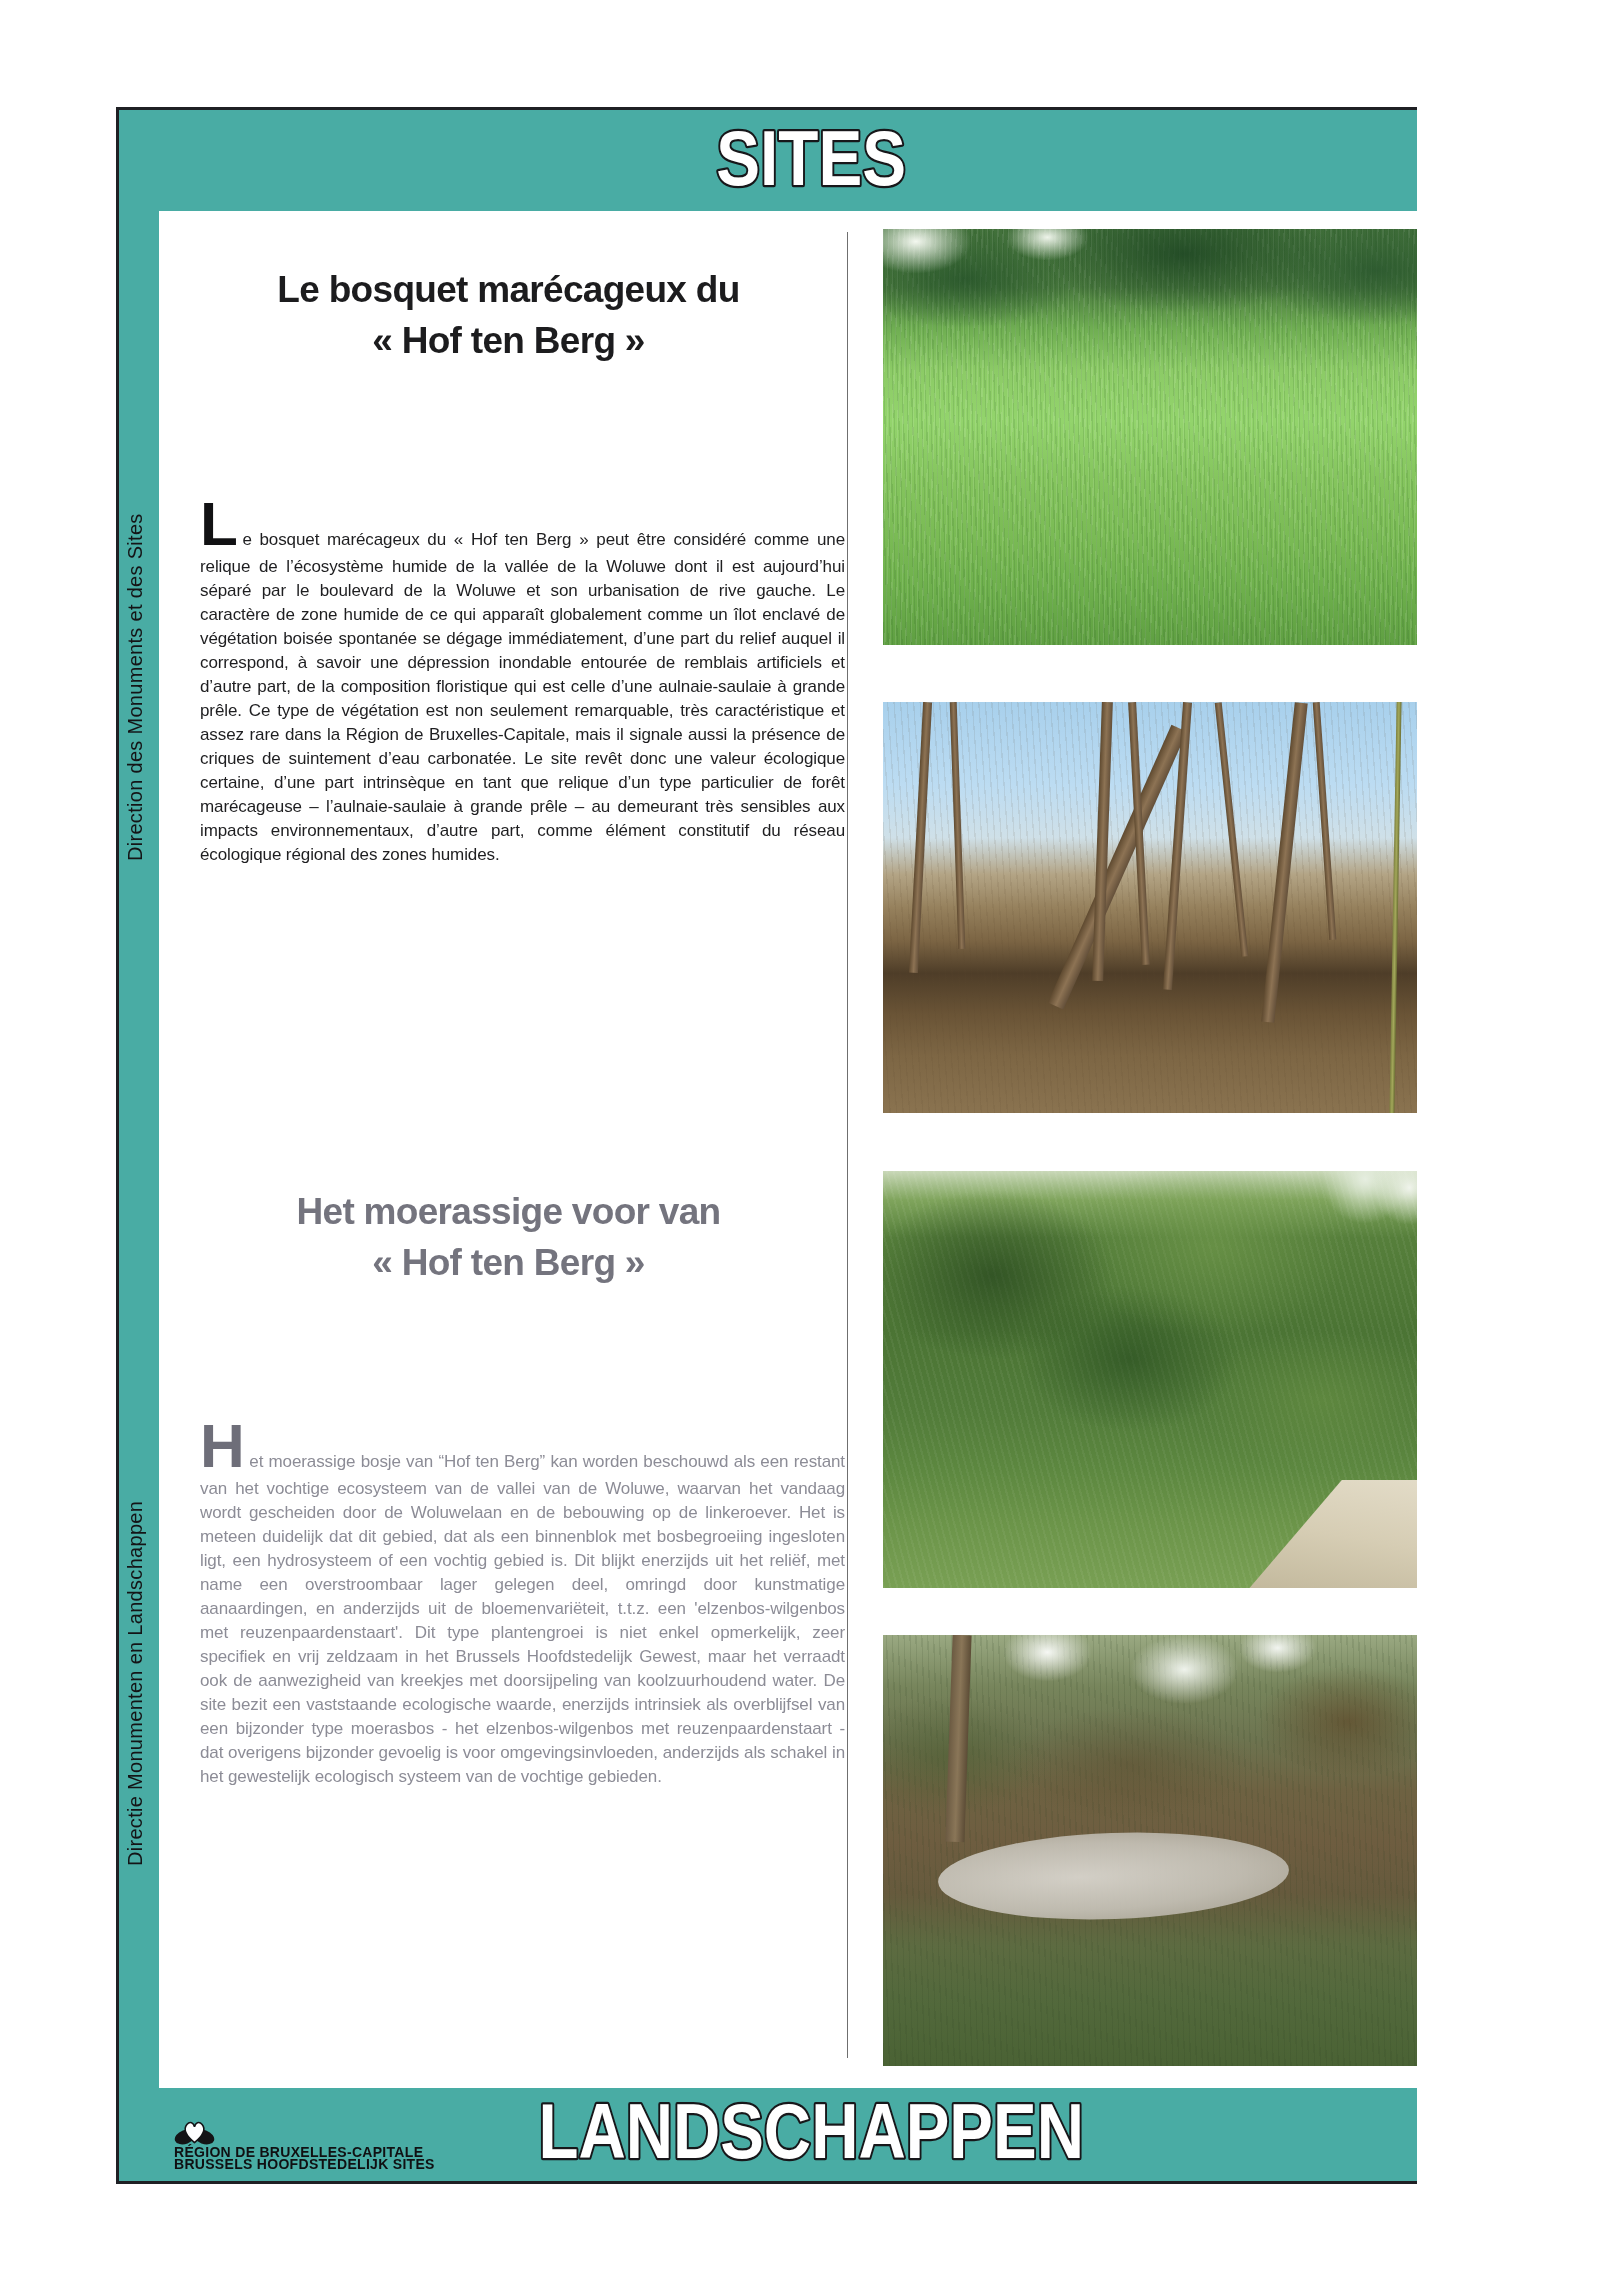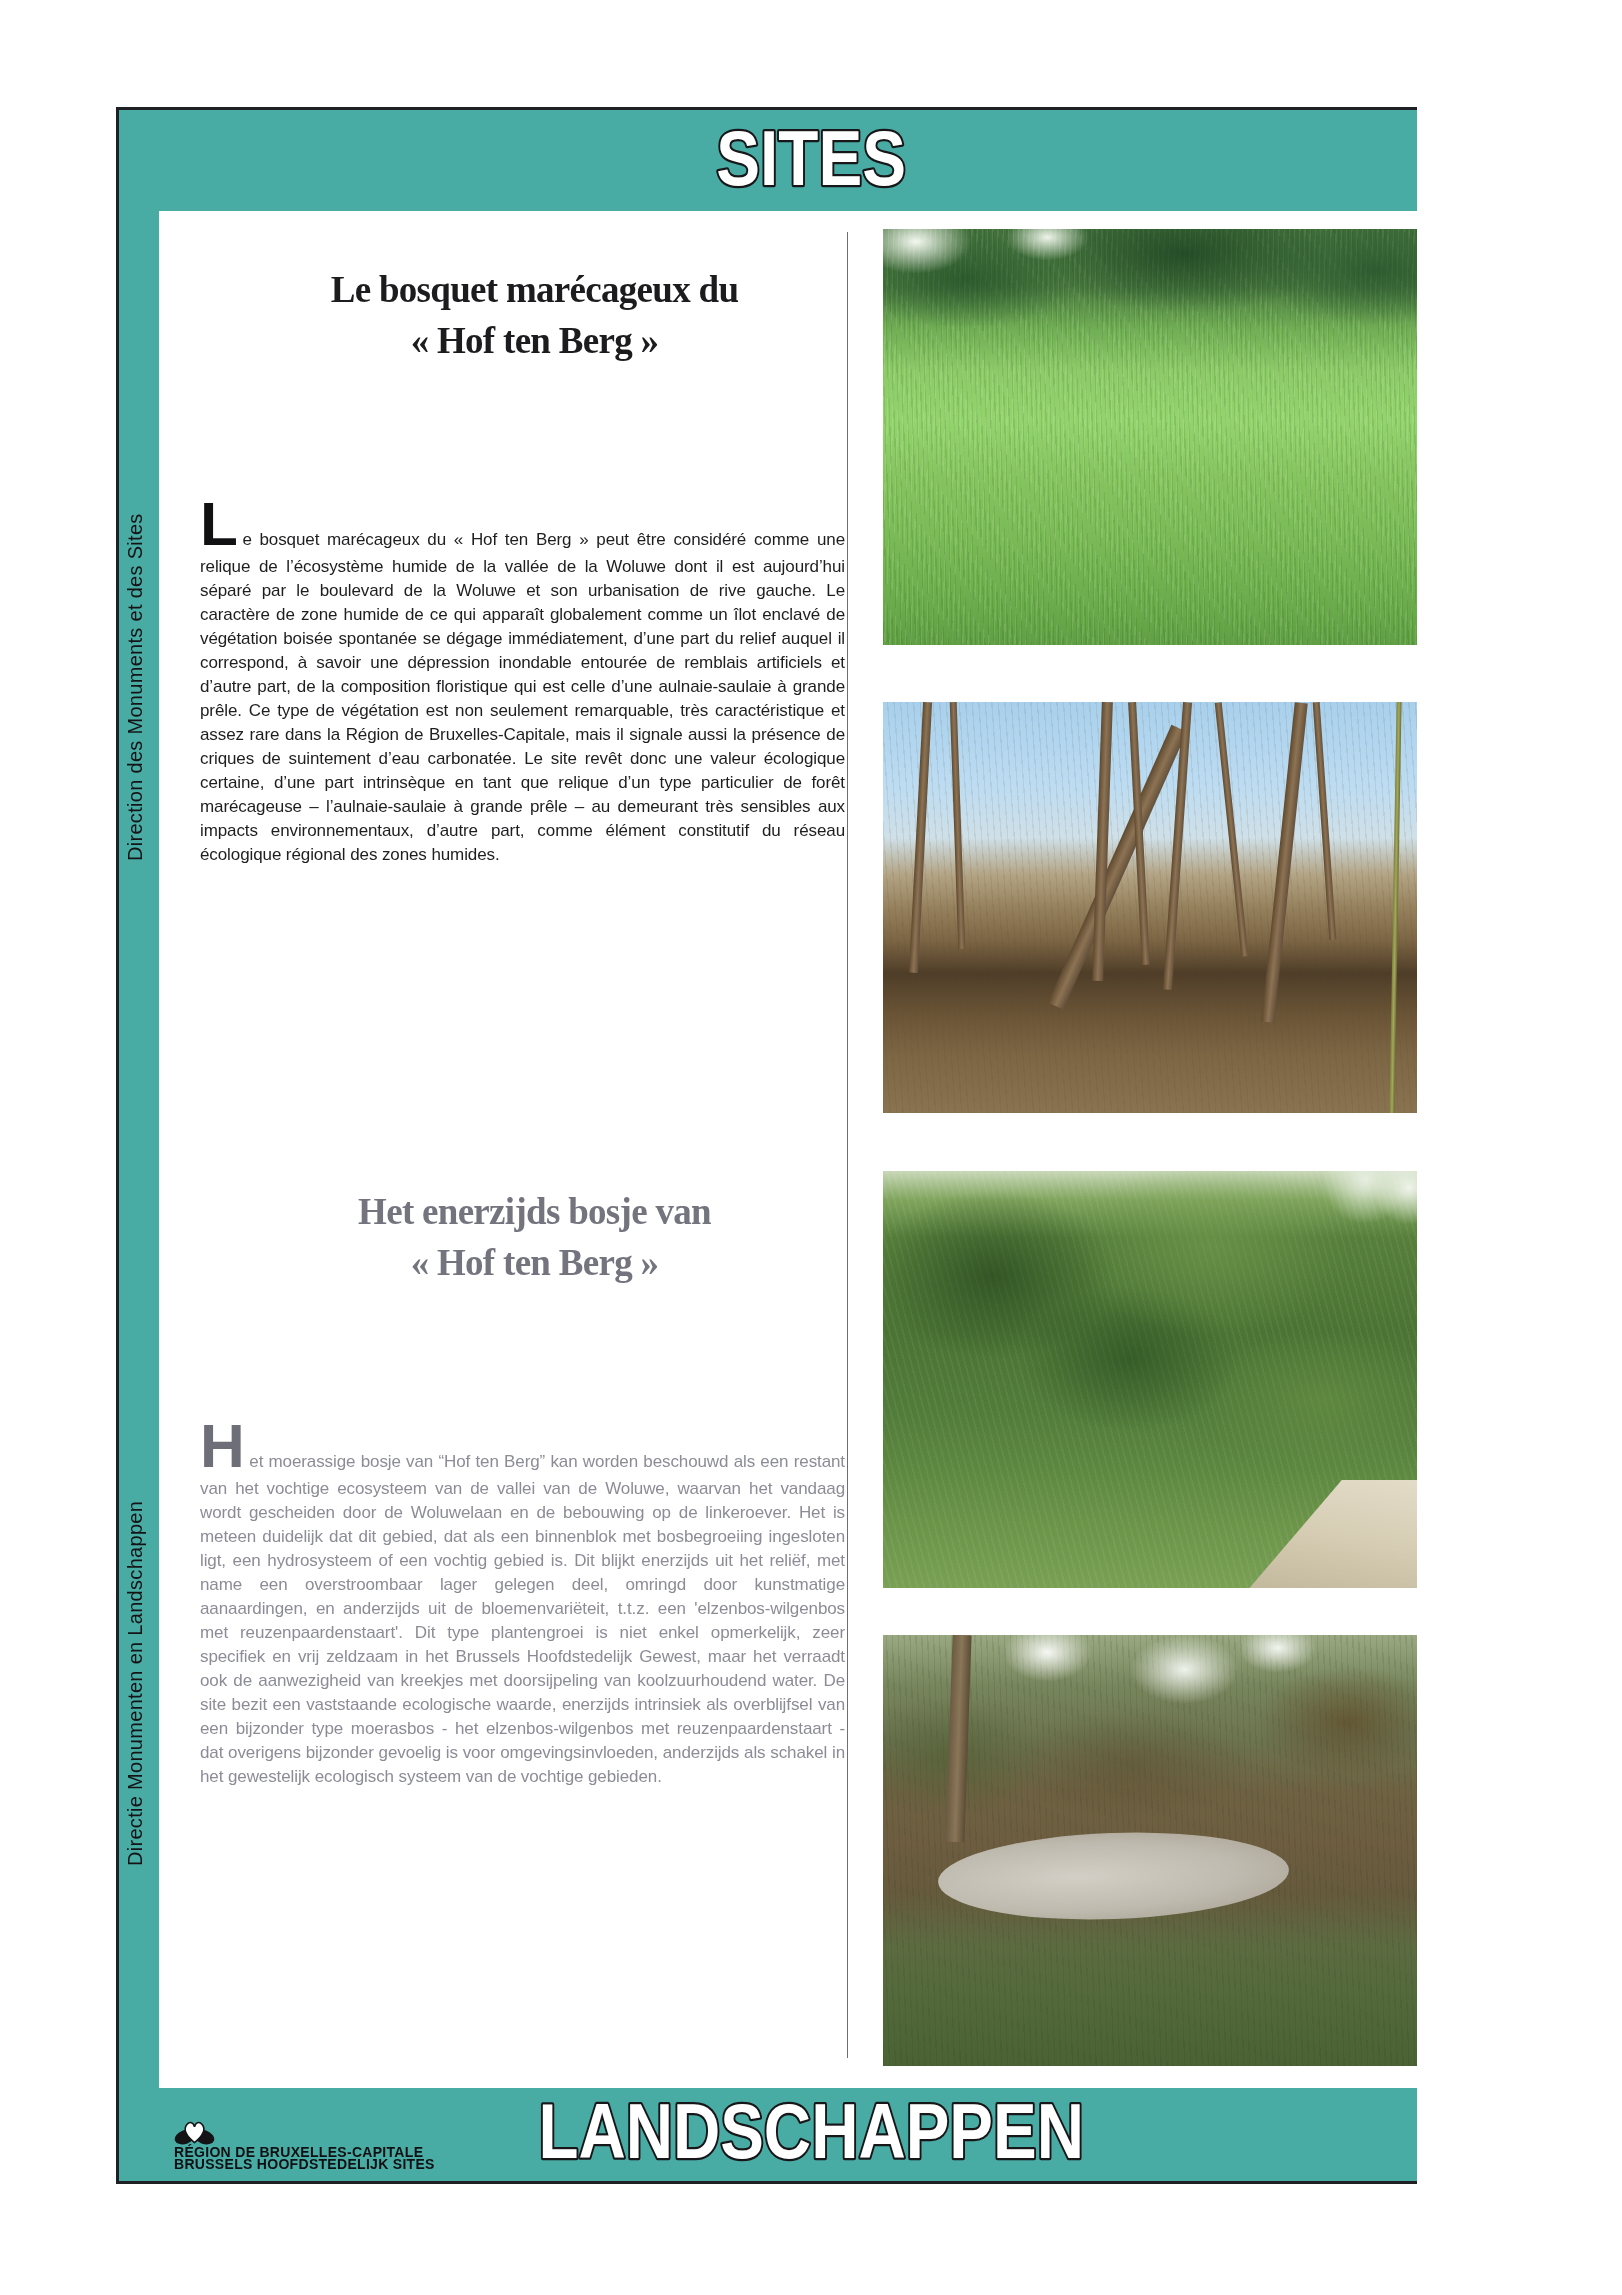--- a/index.html
+++ b/index.html
@@ -14,22 +14,22 @@
   
   .banner-svg{position:absolute;left:116px;overflow:visible;}
   .banner-svg text{font-family:"Liberation Sans",sans-serif;font-weight:bold;font-size:118px;
         fill:#ffffff;stroke:#17171a;stroke-width:7px;stroke-linejoin:round;paint-order:stroke fill;}
 
   
   .vlabel{position:absolute;transform:rotate(-90deg);transform-origin:left top;
           white-space:nowrap;font-size:20px;color:#141416;letter-spacing:0.3px;}
 
   
-  .title{position:absolute;left:212px;width:645px;text-align:center;font-weight:bold;
-         font-size:37px;line-height:51px;letter-spacing:-0.7px;font-family:Liberation Serif, serif;}
+  .title{position:absolute;left:186px;width:645px;text-align:center;font-weight:bold;
+         font-size:37px;line-height:51px;letter-spacing:-0.7px;}
   .title-fr{top:264px;color:#1c1c1e;}
   .title-nl{top:1186px;color:#74747e;}
   .bodytext{position:absolute;left:196px;width:645px;text-align:justify;
             font-size:17px;line-height:24px;letter-spacing:-0.1px;margin:4px;}
   .body-fr{top:489px;color:#1e1e20;}
   .body-nl{top:1411px;color:#8c8c96;}
   .initial{font-weight:bold;font-size:62px;line-height:1;margin-right:4.6px;}
   .body-fr .initial{color:#111113;}
   .body-nl .initial{color:#6e6e79;}
 
@@ -102,21 +102,21 @@
   <div class="vlabel" style="left:124px;top:1866px">Directie Monumenten en Landschappen</div>
 
   <div class="title title-fr">
     <div>Le bosquet marécageux du</div>
     <div>« Hof ten Berg »</div>
   </div>
 
   <p class="bodytext body-fr"><span class="initial">L</span><span>e bosquet marécageux du « Hof ten Berg » peut être considéré comme une relique de l’écosystème humide de la vallée de la Woluwe dont il est aujourd’hui séparé par le boulevard de la Woluwe et son urbanisation de rive gauche. Le caractère de zone humide de ce qui apparaît globalement comme un îlot enclavé de végétation boisée spontanée se dégage immédiatement, d’une part du relief auquel il correspond, à savoir une dépression inondable entourée de remblais artificiels et d’autre part, de la composition floristique qui est celle d’une aulnaie-saulaie à grande prêle. Ce type de végétation est non seulement remarquable, très caractéristique et assez rare dans la Région de Bruxelles-Capitale, mais il signale aussi la présence de criques de suintement d’eau carbonatée. Le site revêt donc une valeur écologique certaine, d’une part intrinsèque en tant que relique d’un type particulier de forêt marécageuse – l’aulnaie-saulaie à grande prêle – au demeurant très sensibles aux impacts environnementaux, d’autre part, comme élément constitutif du réseau écologique régional des zones humides.</span></p>
 
   <div class="title title-nl">
-    <div>Het enerzijds bosje van</div>
+    <div>Het moerassige voor van</div>
     <div>« Hof ten Berg »</div>
   </div>
 
   <p class="bodytext body-nl"><span class="initial">H</span><span>et moerassige bosje van “Hof ten Berg” kan worden beschouwd als een restant van het vochtige ecosysteem van de vallei van de Woluwe, waarvan het vandaag wordt gescheiden door de Woluwelaan en de bebouwing op de linkeroever. Het is meteen duidelijk dat dit gebied, dat als een binnenblok met bosbegroeiing ingesloten ligt, een hydrosysteem of een vochtig gebied is. Dit blijkt enerzijds uit het reliëf, met name een overstroombaar lager gelegen deel, omringd door kunstmatige aanaardingen, en anderzijds uit de bloemenvariëteit, t.t.z. een 'elzenbos-wilgenbos met reuzenpaardenstaart'. Dit type plantengroei is niet enkel opmerkelijk, zeer specifiek en vrij zeldzaam in het Brussels Hoofdstedelijk Gewest, maar het verraadt ook de aanwezigheid van kreekjes met doorsijpeling van koolzuurhoudend water. De site bezit een vaststaande ecologische waarde, enerzijds intrinsiek als overblijfsel van een bijzonder type moerasbos - het elzenbos-wilgenbos met reuzenpaardenstaart - dat overigens bijzonder gevoelig is voor omgevingsinvloeden, anderzijds als schakel in het gewestelijk ecologisch systeem van de vochtige gebieden.</span></p>
 
   <div class="divider"></div>
 
   <div class="photo photo-1" aria-label="Dense bright-green great horsetail vegetation with dark trees behind"></div>
 
   <div class="photo photo-2" aria-label="Leafless alder-willow marsh wood in winter under a blue sky">

